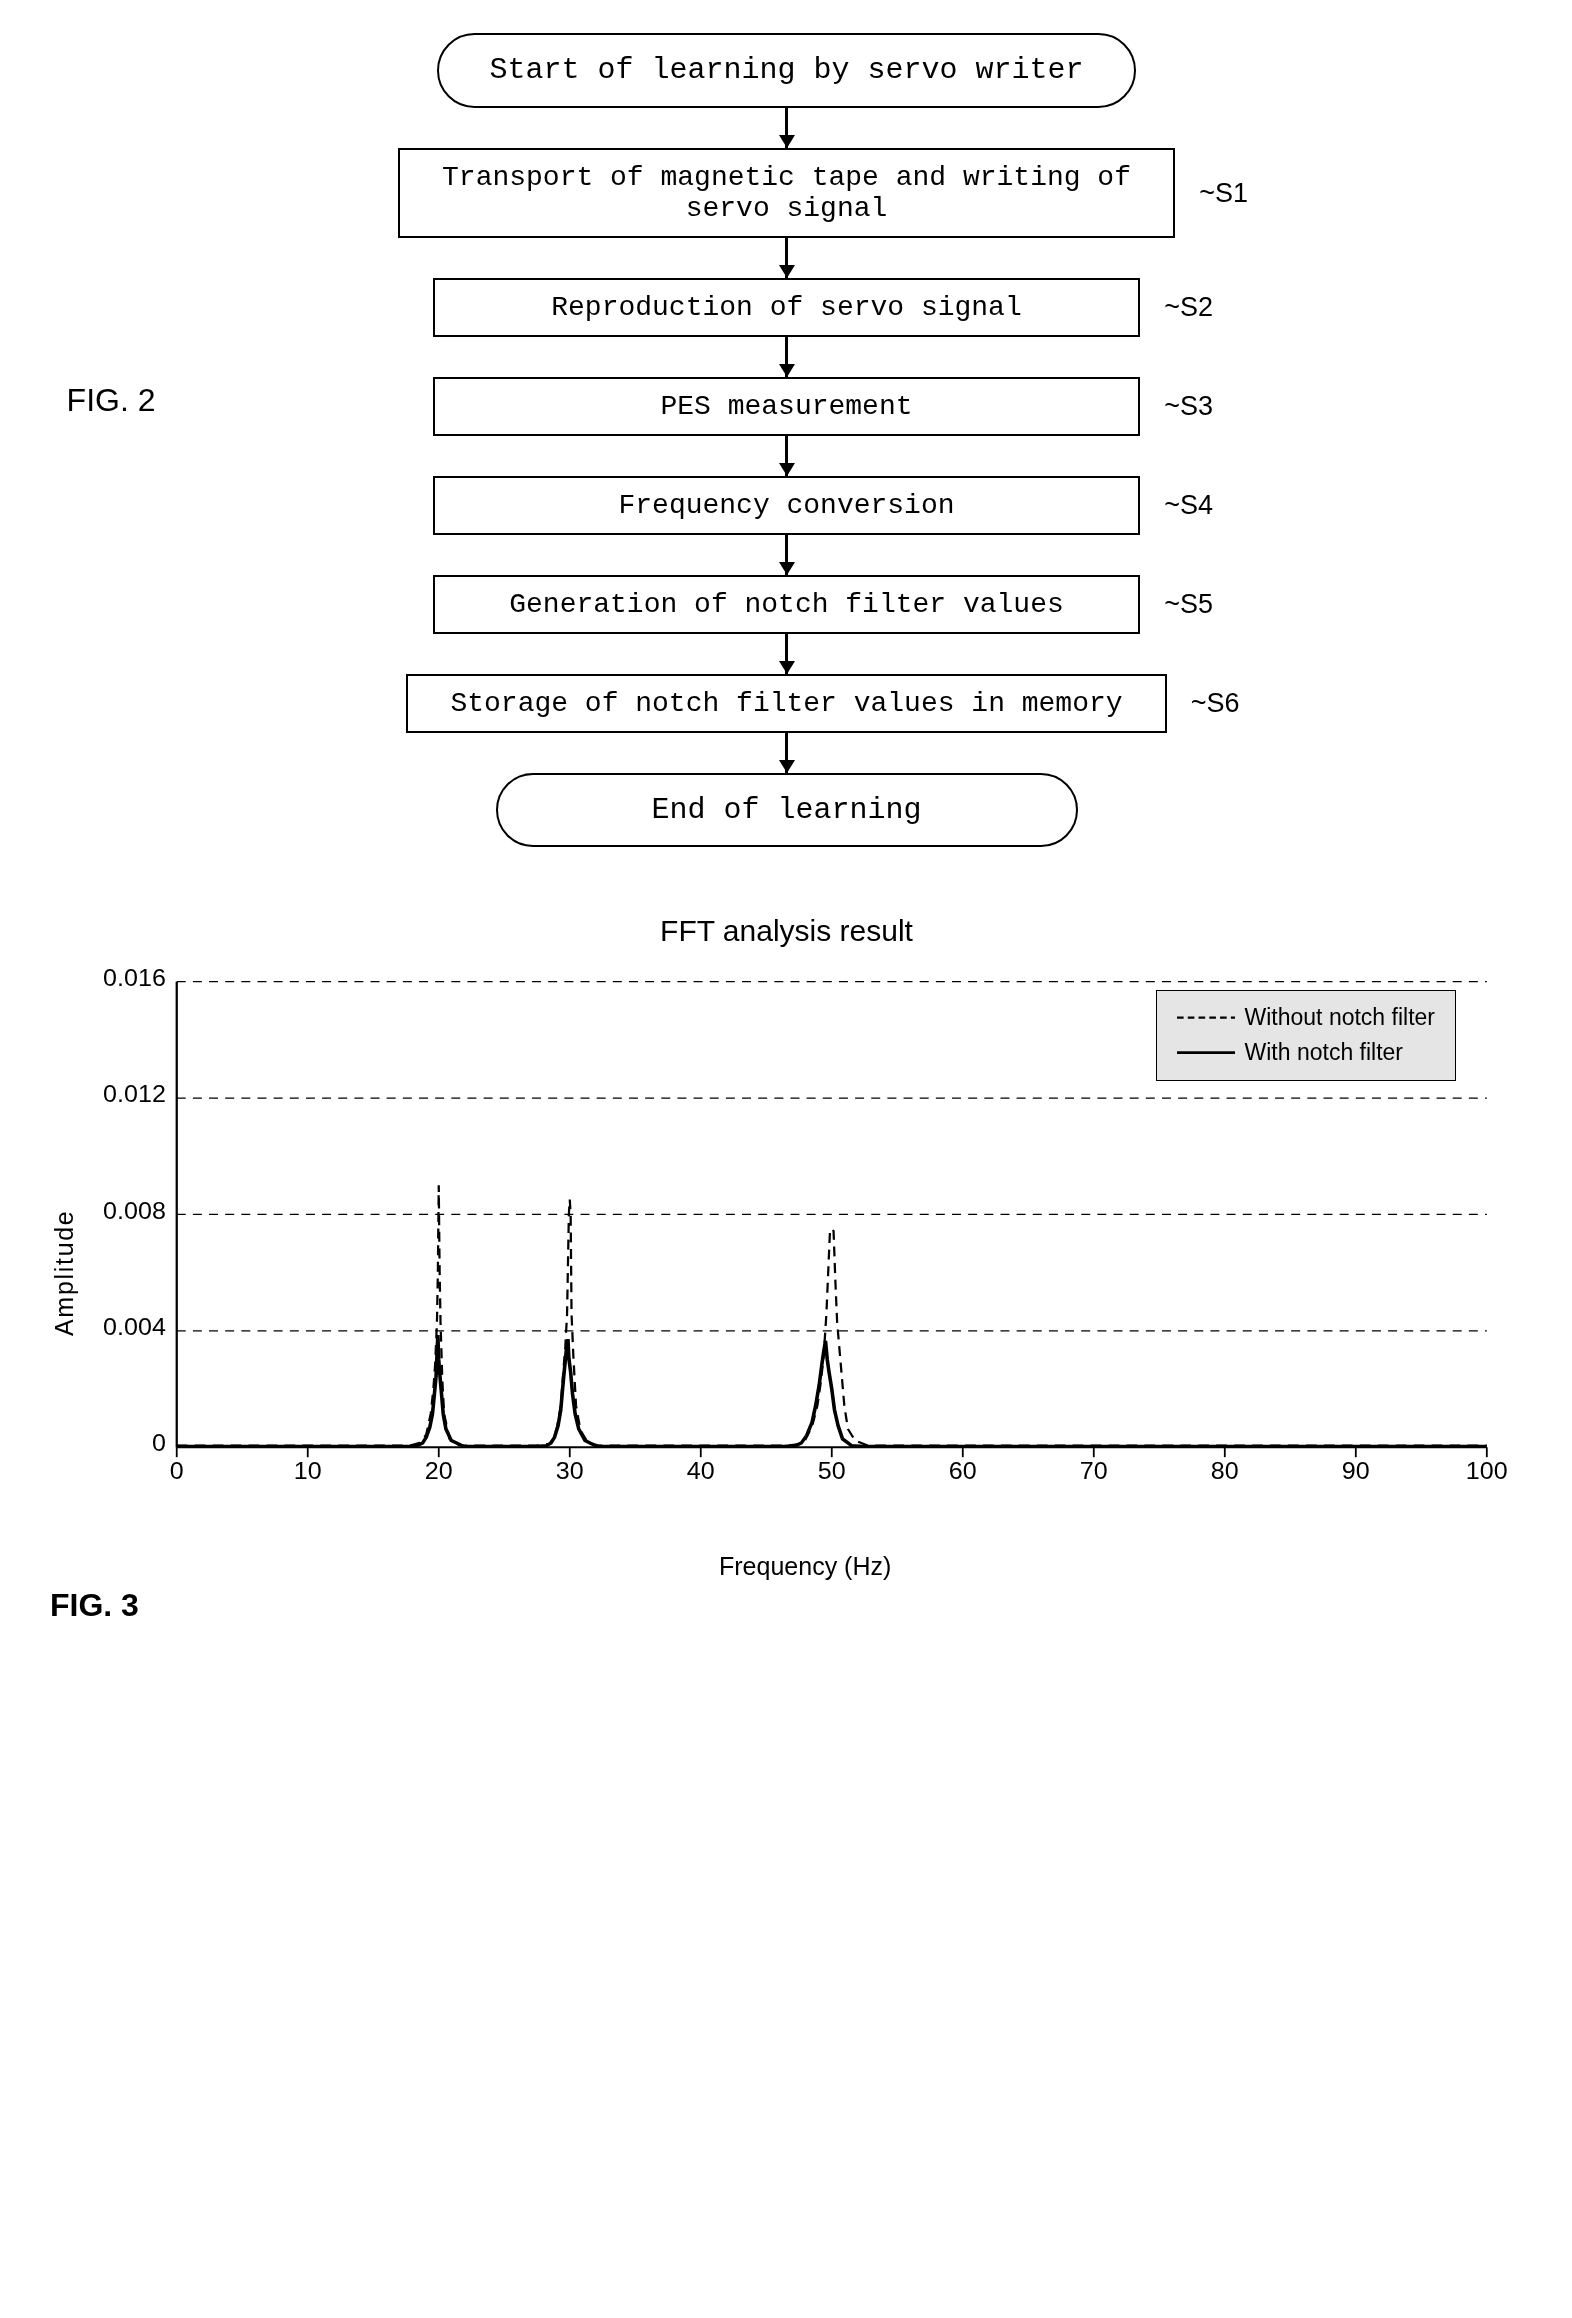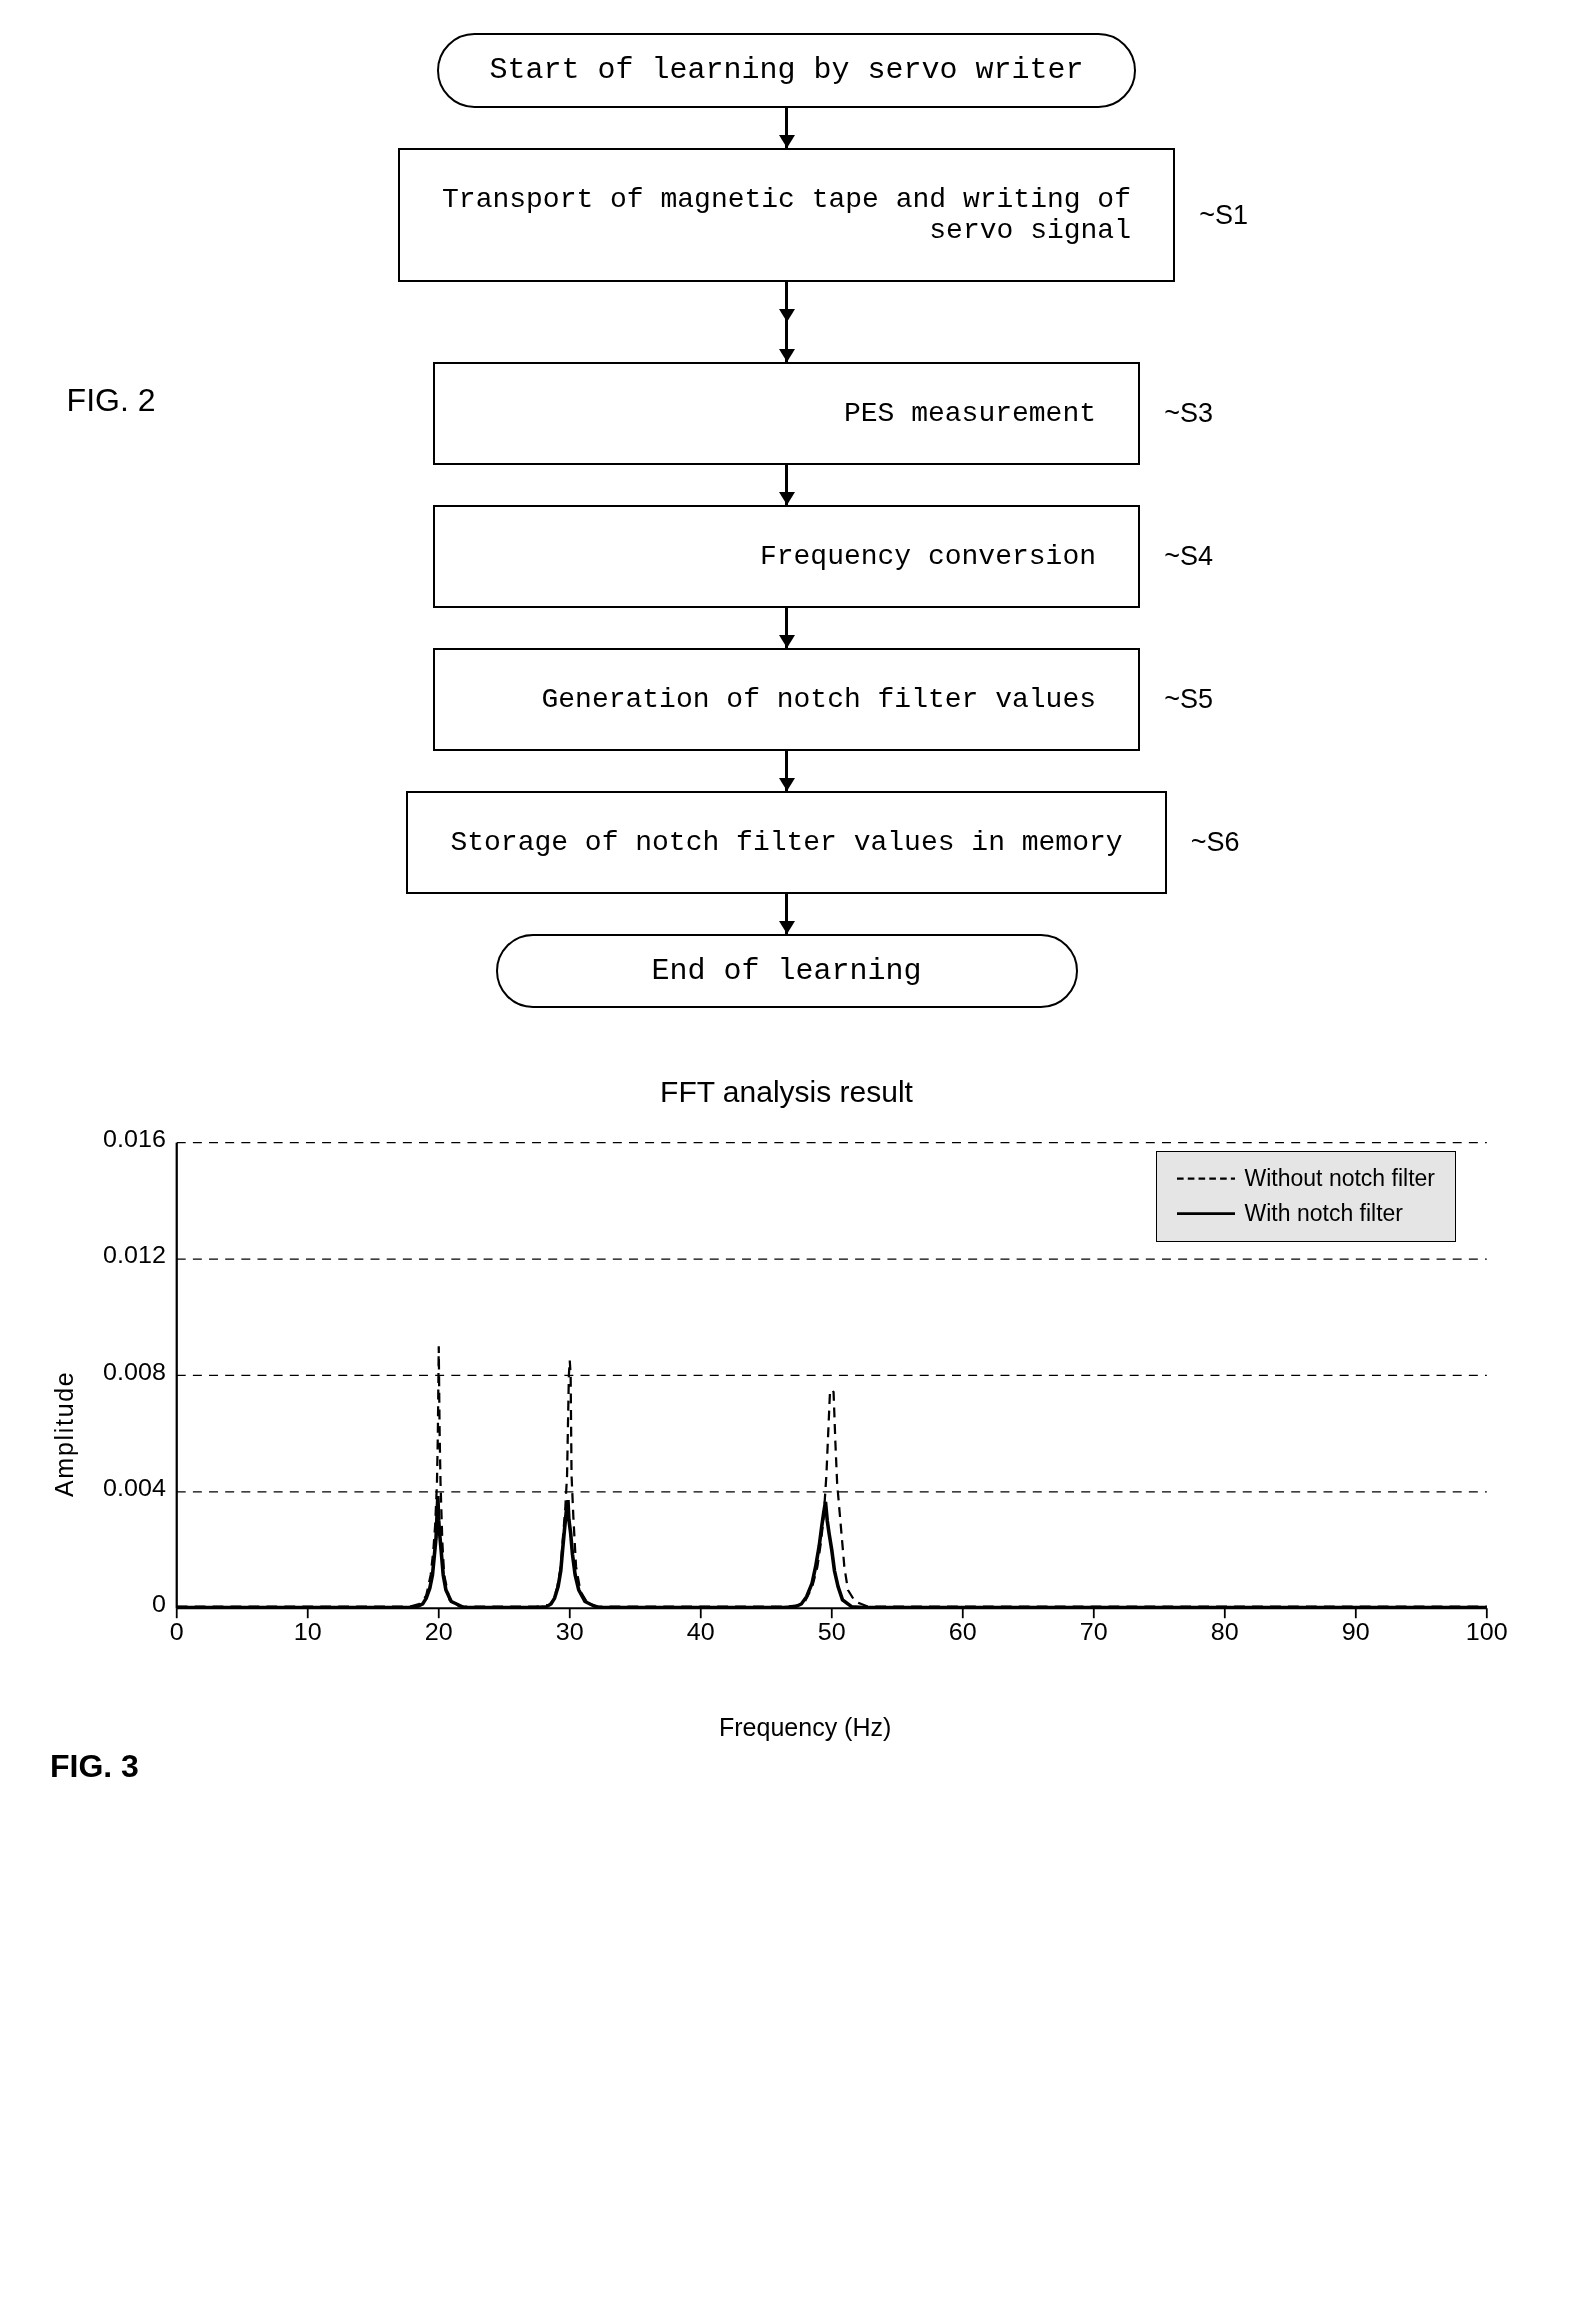--- a/index.html
+++ b/index.html
@@ -38,23 +38,23 @@
       border-radius: 42px;
       padding: 18.3px 50px;
       font-size: 30px;
       text-align: center;
       background: #fff;
       min-width: 582px;
       max-width: 748px;
     }
     .flow-node-rect {
       border: 2.5px solid #000;
-      padding: 34px 42px;
+      padding: 12px 42px;
       font-size: 28px;
-      text-align: right;
+      text-align: center;
       background: #fff;
       min-width: 707px;
       max-width: 873px;
       position: relative;
     }
     .step-label {
       position: absolute;
       right: -75px;
       top: 50%;
       transform: translateY(-50%);
@@ -161,20 +161,24 @@
 
     <div class="arrow-down"></div>
 
     <div class="flow-node-rect">
       <span>Transport of magnetic tape and writing of<br>servo signal</span>
       <span class="step-label">~S1</span>
     </div>
 
     <div class="arrow-down"></div>
 
+    <div class="flow-node-rect">
+      <span>Reproduction of servo signal</span>
+      <span class="step-label">~S2</span>
+    </div>
 
     <div class="arrow-down"></div>
 
     <div class="flow-node-rect">
       <span>PES measurement</span>
       <span class="step-label">~S3</span>
     </div>
 
     <div class="arrow-down"></div>
 

